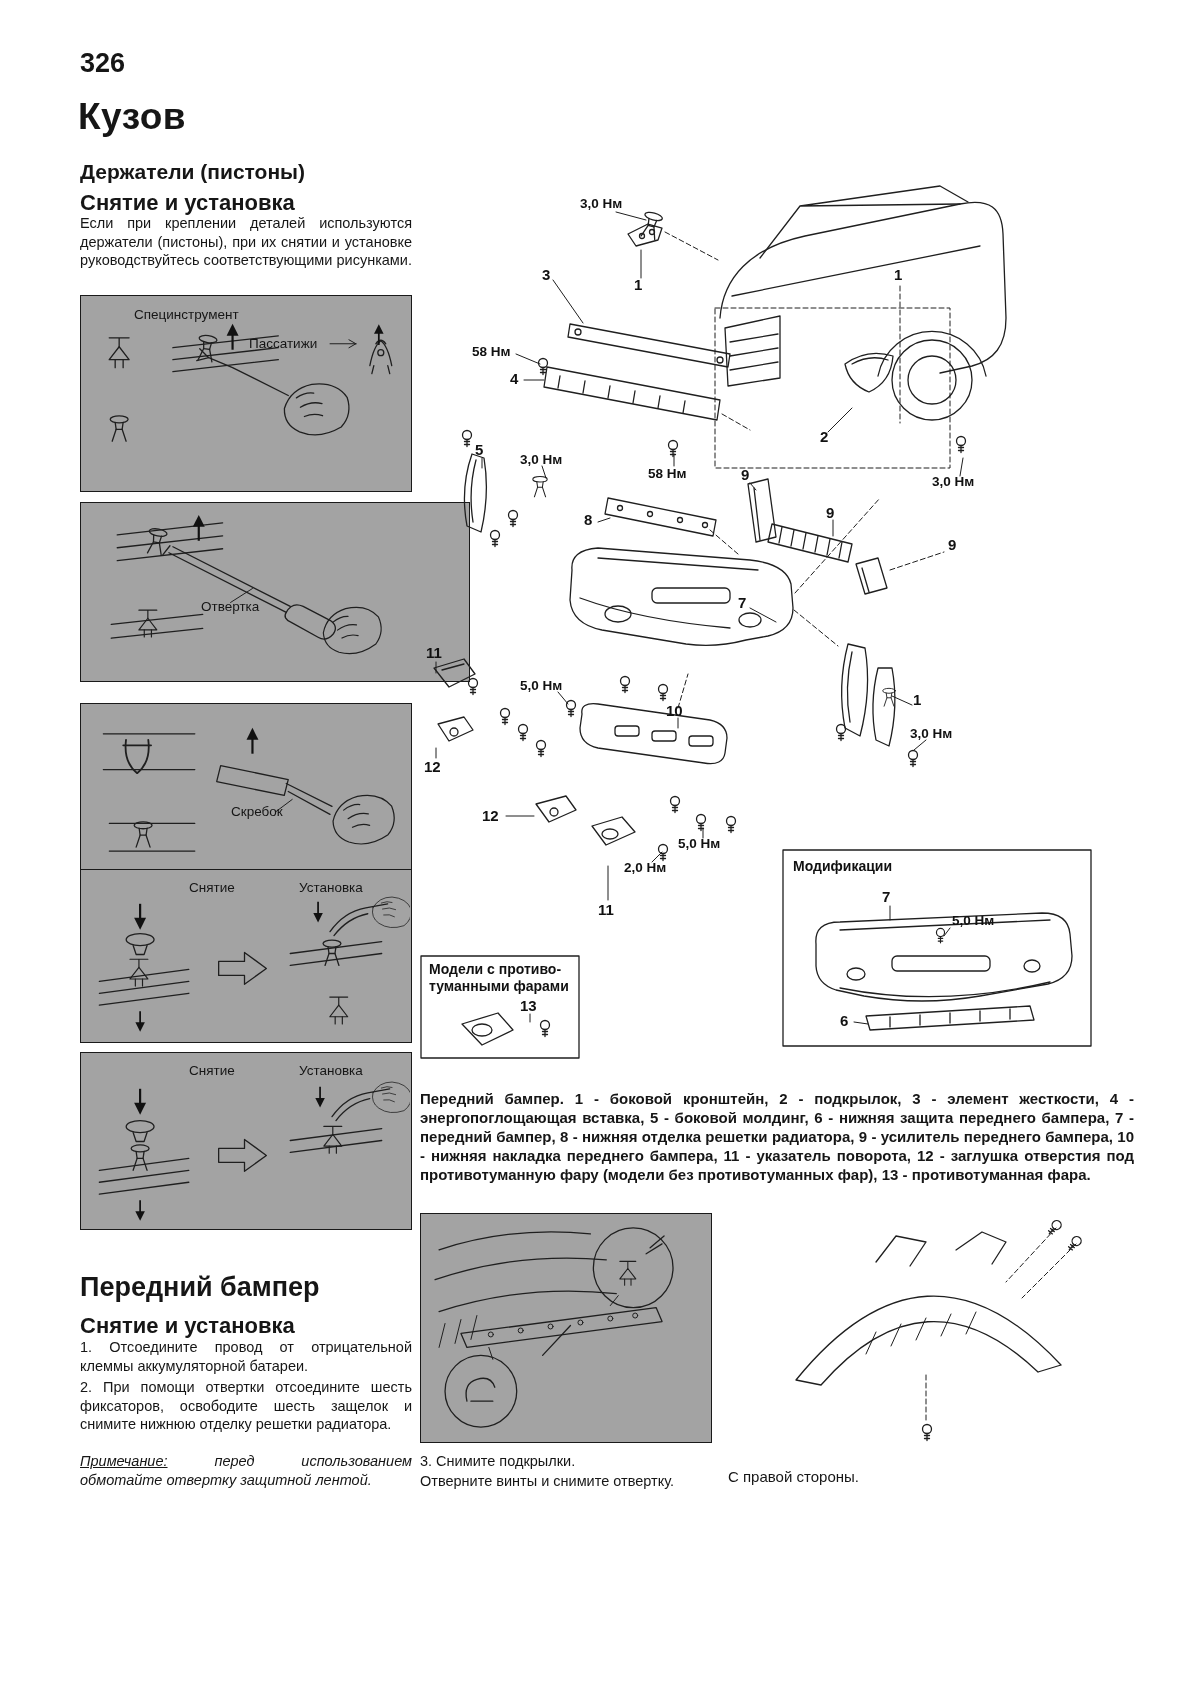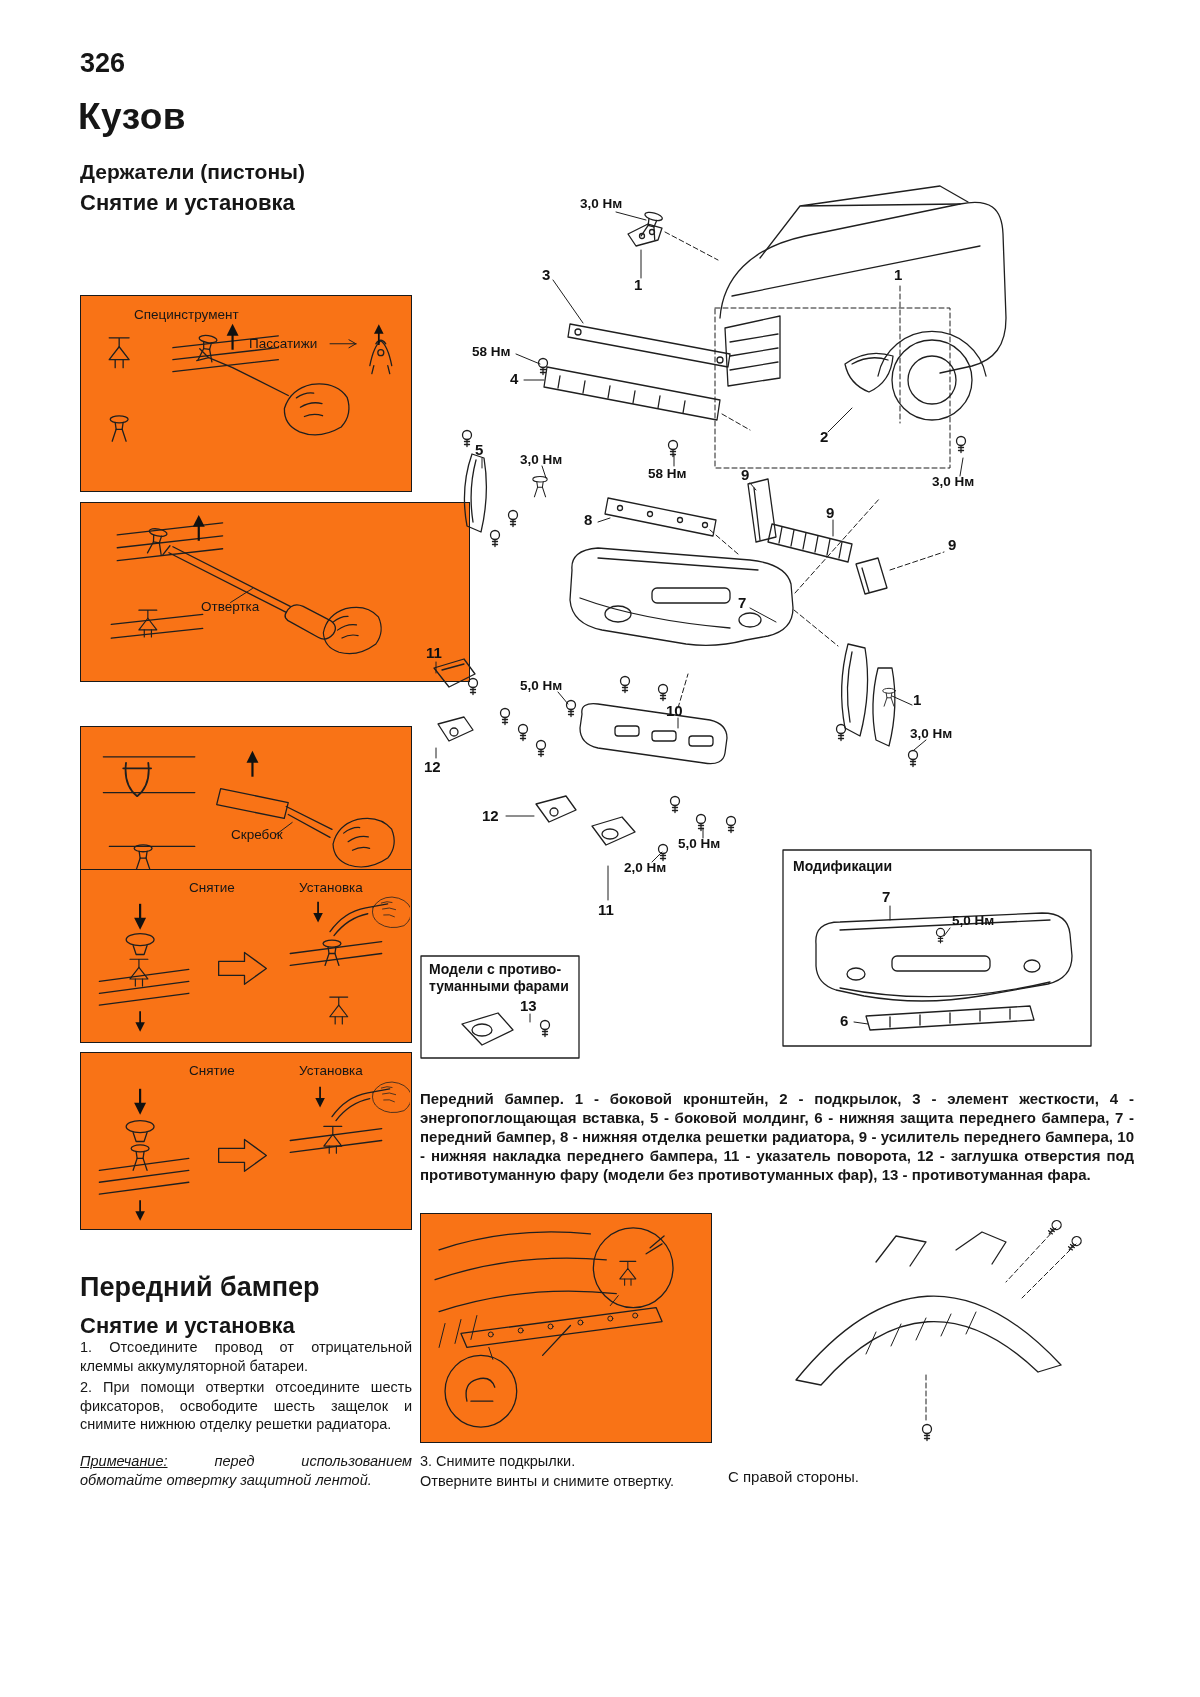--- a/index.html
+++ b/index.html
@@ -9,21 +9,21 @@
   .abs{position:absolute}
   .pagenum{font-size:27px;font-weight:700}
   .title{font-size:37px;font-weight:700;letter-spacing:.5px}
   .h2{font-size:21px;font-weight:700}
   .h3{font-size:22px;font-weight:700}
   .h2b{font-size:27px;font-weight:700}
   .body-text{font-size:14.5px;line-height:1.28;text-align:justify}
   .note{font-size:14.5px;line-height:1.3;font-style:italic;text-align:justify}
   .note .nlabel{text-decoration:underline}
   .caption{font-size:15px;font-weight:700;line-height:1.26;text-align:justify}
-  .figbox{position:absolute;border:1.6px solid #1a1a1a;background:#f97316}
+  .figbox{position:absolute;border:1.6px solid #1a1a1a;background:#a3a3a3}
   .figlabel{position:absolute;font-size:13.5px;white-space:nowrap}
   .figcap{font-size:14.5px;line-height:1.3;white-space:nowrap}
   .figcapb{font-size:15px;font-weight:400;white-space:nowrap}
   svg{display:block}
   .ln{fill:none;stroke:#1f1f1f;stroke-width:1.3;stroke-linecap:round;stroke-linejoin:round}
   .thin{stroke-width:1}
   .dash{stroke-dasharray:5 3}
   .callout{font-family:"Liberation Sans",sans-serif;font-size:15px;font-weight:700;fill:#111}
   .torque{font-family:"Liberation Sans",sans-serif;font-size:13.5px;font-weight:700;fill:#111}
   .boxlabel{font-family:"Liberation Sans",sans-serif;font-size:14px;font-weight:700;fill:#111}
@@ -72,20 +72,21 @@
   </defs>
 </svg>
 
 <div class="page">
 
   <div class="abs pagenum" style="left:80px;top:48px">326</div>
   <div class="abs title" style="left:78px;top:96px">Кузов</div>
 
   <div class="abs h2" style="left:80px;top:160px">Держатели (пистоны)</div>
   <div class="abs h3" style="left:80px;top:190px">Снятие и установка</div>
+  <div class="abs body-text" style="left:80px;top:214px;width:332px">Если при креплении деталей используются держатели (пистоны), при их снятии и установке руководствуйтесь соответствующими рисунками.</div>
 
   <div class="figbox" style="left:80px;top:295px;width:332px;height:197px">
     <svg width="329" height="193" viewBox="0 0 330 194">
       <use href="#clip-a" transform="translate(26,40)"></use>
       <use href="#clip-b" transform="translate(28,120)"></use>
       <path class="ln" d="M92,52 L198,40 M92,64 L198,52 M92,76 L198,64"></path>
       <use href="#clip-b" transform="translate(118,38) rotate(8)"></use>
       <use href="#arrow-up" transform="translate(152,30)"></use>
       <path class="ln" d="M128,62 L152,72 L208,100 M128,62 l-9,-9 M128,62 l-12,3"></path>
       <use href="#hand" transform="translate(198,94) rotate(-12)"></use>
@@ -105,21 +106,21 @@
       <path class="ln" d="M88,50 L206,110 M92,44 L210,104 M82,52 l7,-9"></path>
       <path class="ln" d="M206,110 q6,-11 17,-6 l27,14 q9,6 3,14 q-7,8 -15,3 l-27,-15 q-9,-4 -5,-10 z"></path>
       <use href="#hand" transform="translate(236,114) rotate(-18) scale(0.9)"></use>
       <path class="ln" d="M30,122 L122,112 M30,136 L122,126"></path>
       <use href="#clip-a" transform="translate(56,106) scale(0.9)"></use>
       <path class="ln thin" d="M150,100 L172,86"></path>
     </svg>
     <span class="figlabel" style="left:120px;top:96px">Отвертка</span>
   </div>
 
-  <div class="figbox" style="left:80px;top:726px;width:332px;height:167px">
+  <div class="figbox" style="left:80px;top:703px;width:332px;height:167px">
     <svg width="329" height="167" viewBox="0 0 330 168">
       <path class="ln" d="M22,30 h92 M22,66 h92"></path>
       <use href="#clip-u" transform="translate(42,36) scale(1.4)"></use>
       <path class="ln" d="M28,120 h86 M28,148 h86"></path>
       <use href="#clip-b" transform="translate(52,118)"></use>
       <path class="ln" d="M140,62 L208,76 L204,92 L136,78 Z"></path>
       <path class="ln" d="M206,80 l46,23 M208,88 l42,23"></path>
       <use href="#hand" transform="translate(246,100) rotate(-16) scale(0.95)"></use>
       <use href="#arrow-up" transform="translate(172,26)"></use>
       <path class="ln thin" d="M196,108 L212,96"></path>

